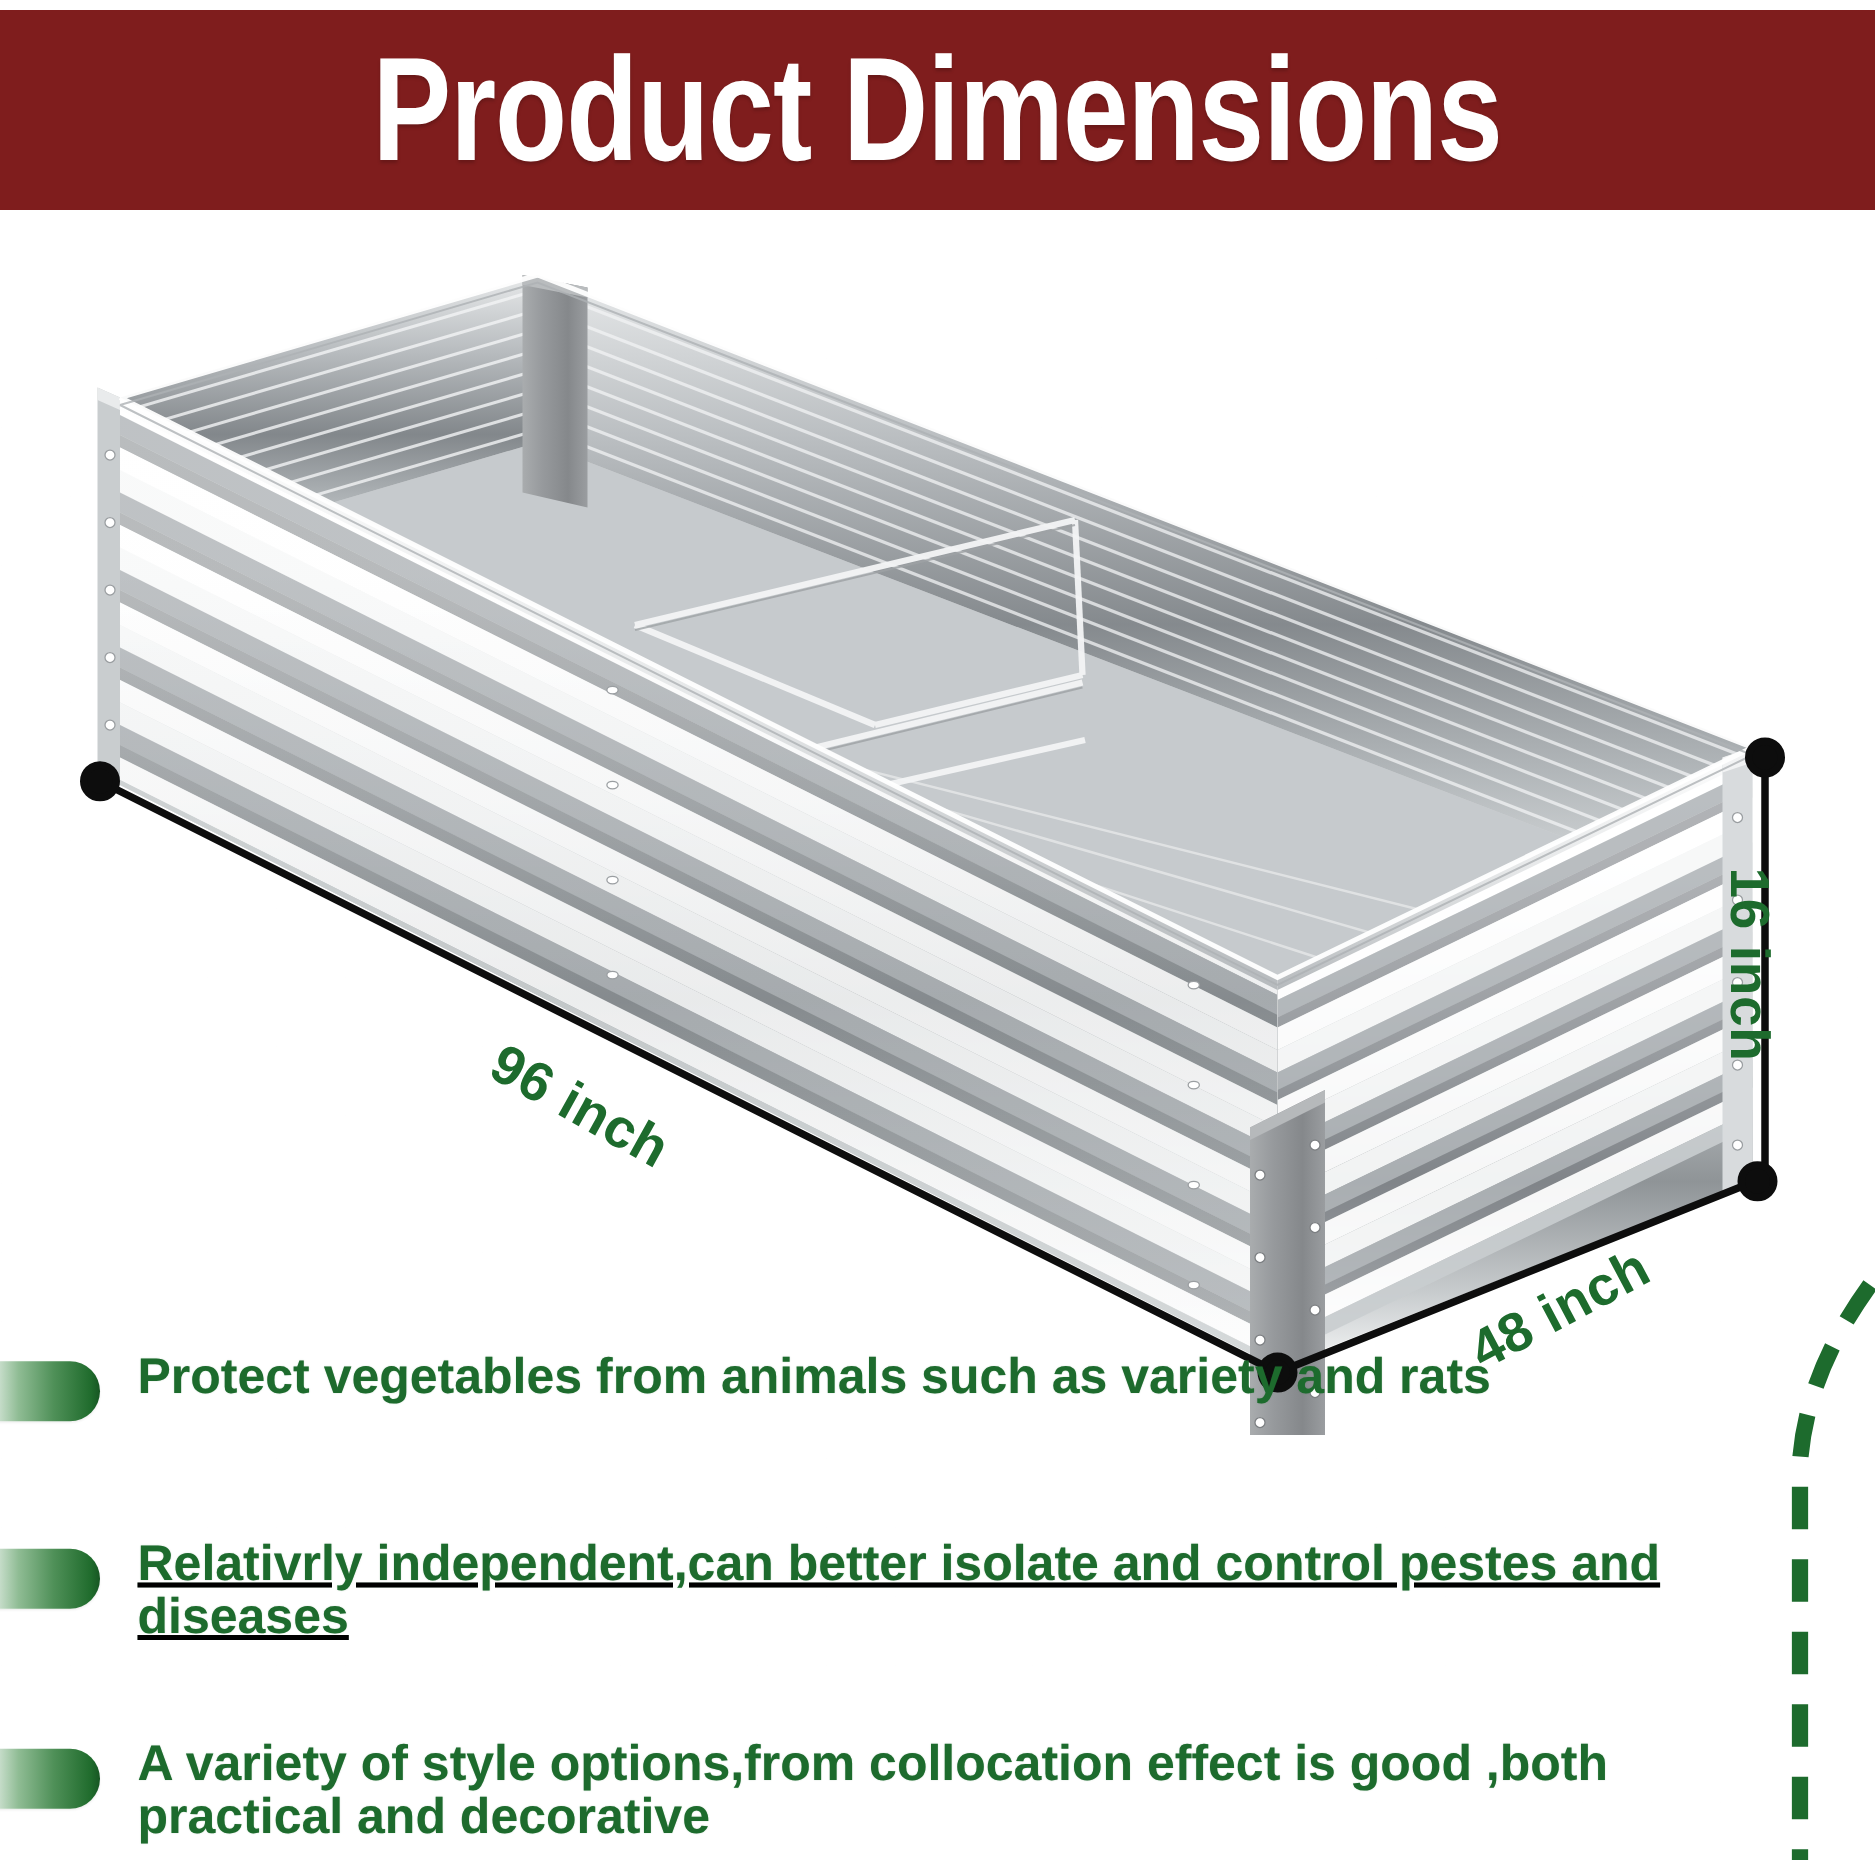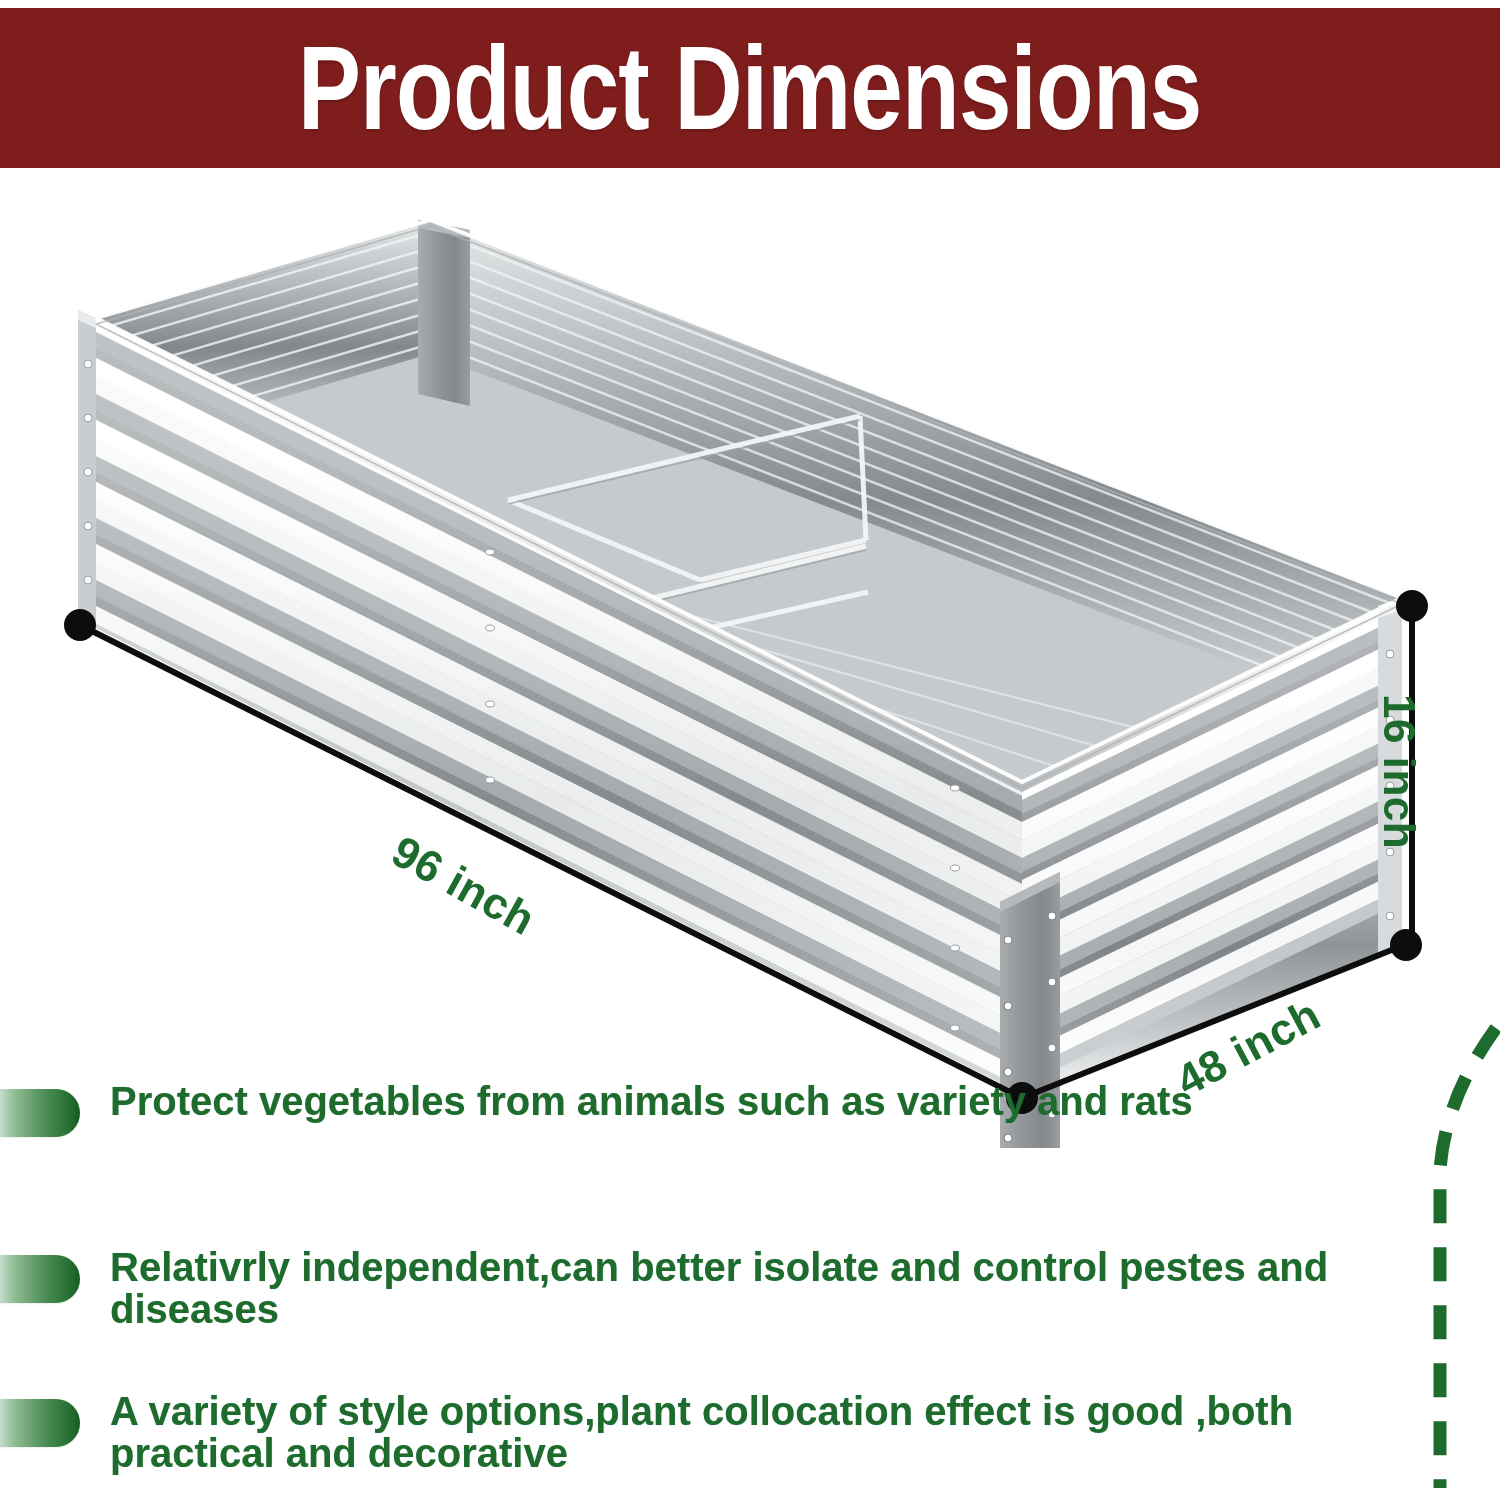--- a/index.html
+++ b/index.html
@@ -71,21 +71,21 @@
 
   
   #feature-list{
     position:absolute;left:0;top:1060px;width:1500px;height:428px;z-index:6;
   }
   .feature-row{
     position:absolute;left:0;width:1460px;
     display:flex;align-items:flex-start;
   }
   .feature-row:nth-child(1){ top:20px; }
-  .feature-row:nth-child(2){ top:186px; }
+  .feature-row:nth-child(2){ top:170px;text-decoration:underline; }
   .feature-row:nth-child(3){ top:330px; }
 
   .bullet-pill{
     width:88px;height:48px;flex:0 0 88px;
     margin-top:9px;margin-left:-8px;
     border-radius:0 26px 26px 0;
     background:linear-gradient(90deg,#ffffff 0%,#cfe2d2 6%,#8fbc94 26%,#4f9058 58%,#1f6b2c 92%,#175623 100%);
     box-shadow:0 1px 2px rgba(0,0,0,.08);
   }
   .feature-text{
@@ -392,16 +392,16 @@
     <div class="feature-text">Protect vegetables from animals such as variety and rats</div>
   </div>
 
   <div class="feature-row">
     <div class="bullet-pill"></div>
     <div class="feature-text">Relativrly independent,can better isolate and control pestes and diseases</div>
   </div>
 
   <div class="feature-row">
     <div class="bullet-pill"></div>
-    <div class="feature-text">A variety of style options,plant collocation effect  is good ,both practical and decorative</div>
+    <div class="feature-text">A variety of style options,from collocation effect  is good ,both practical and decorative</div>
   </div>
 
 </div>
 
 </body></html>

